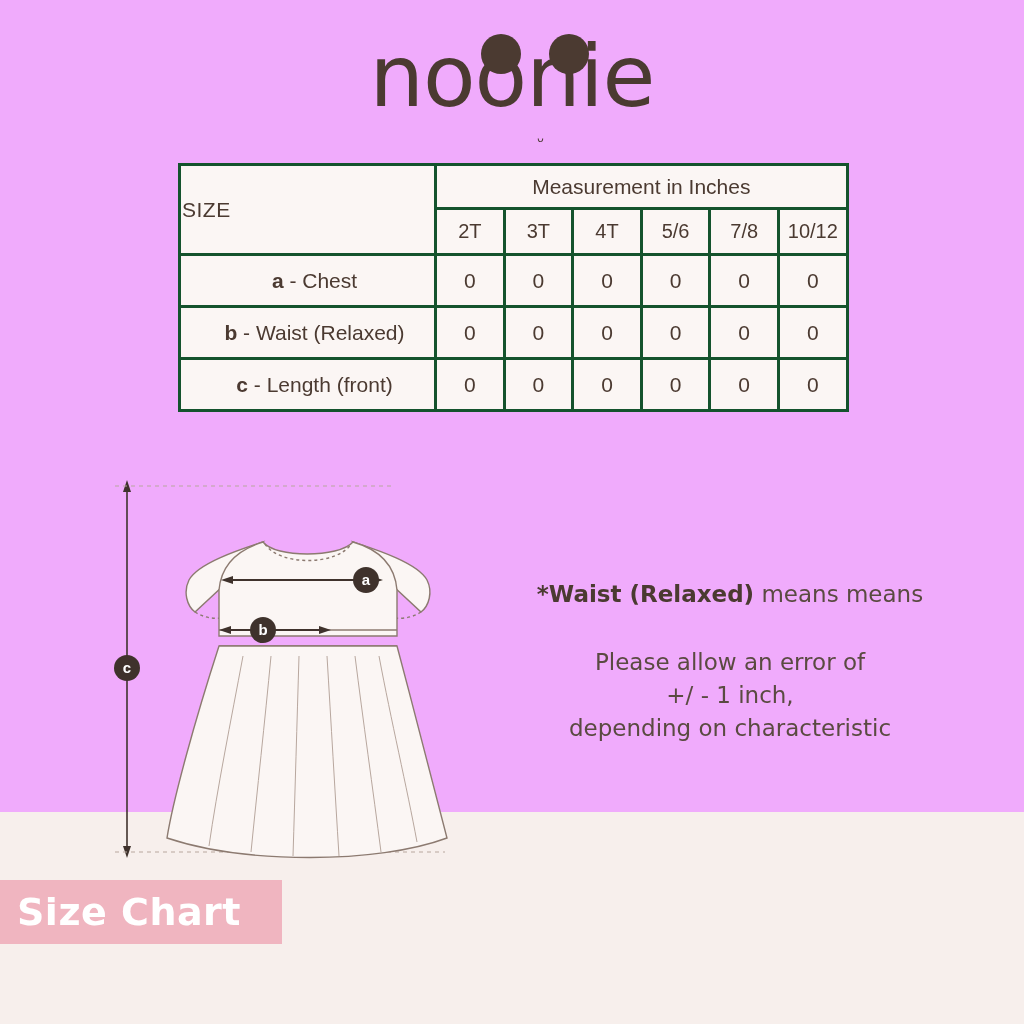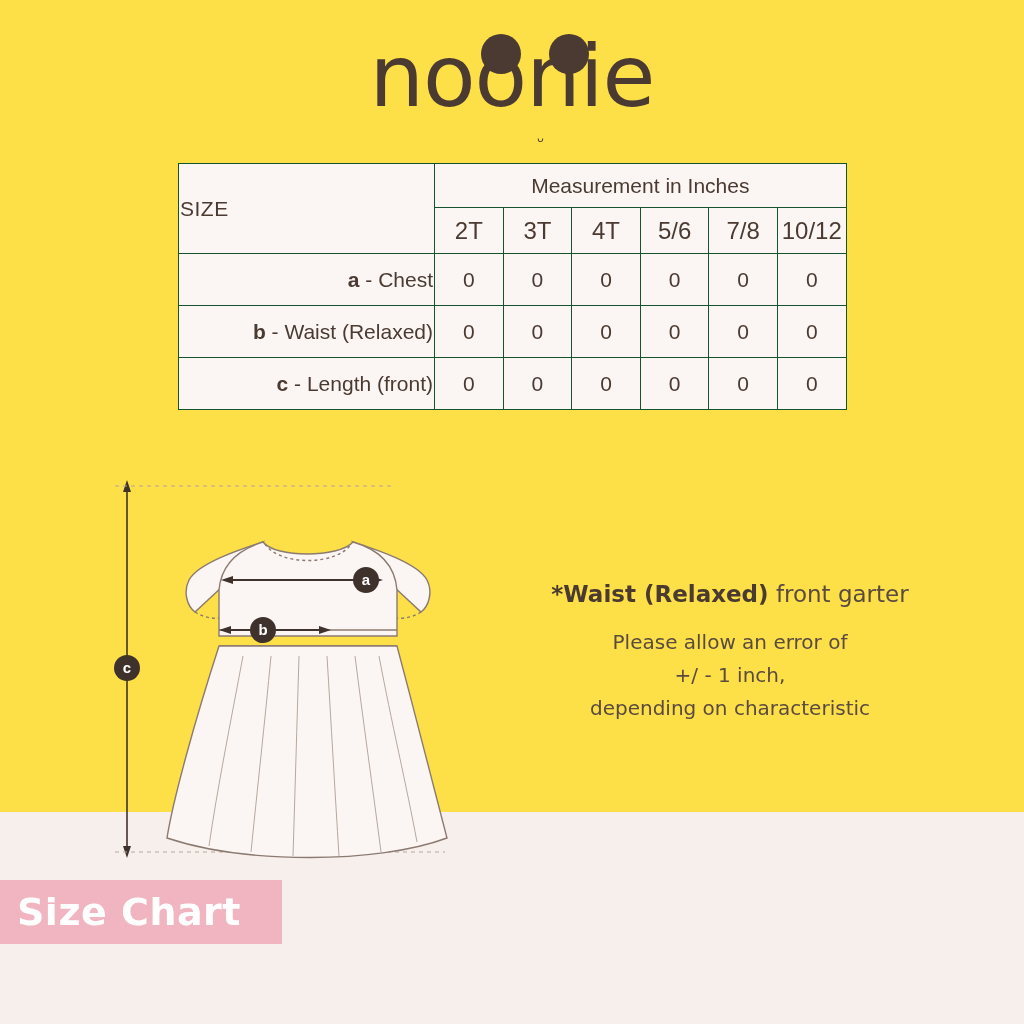--- a/index.html
+++ b/index.html
@@ -6,21 +6,21 @@
   html, body {
     margin: 0; padding: 0;
     width: 1024px; height: 1024px;
     background: #f7efec;
     font-family: "Liberation Sans", sans-serif;
     overflow: hidden;
   }
   .page {
     position: relative;
     width: 1024px; height: 812px;
-    background: #fde047;
+    background: #f0abfc;
   }
 
   
   .brand {
     position: absolute;
     top: 28px; left: 0; right: 0;
     text-align: center;
     height: 110px;
   }
   .brand-wrap {
@@ -62,21 +62,21 @@
     position: absolute;
     left: 178px; top: 163px;
     width: 668px;
   }
   table.size-table {
     border-collapse: collapse;
     width: 668px;
     table-layout: fixed;
   }
   table.size-table td, table.size-table th {
-    border: 1px solid #14532d;
+    border: 3px solid #14532d;
     font-weight: normal;
     color: #4b3a31;
     background: #fbf6f4;
   }
   .col-label { width: 256px; }
   .col-size  { width: 68.6px; }
 
   .hdr-measure {
     text-align: center;
     font-size: 21px;
@@ -87,27 +87,27 @@
   .hdr-size {
     text-align: left;
     padding-right: 18px;
     font-size: 21px;
     font-weight: bold;
     color: #4b3a31;
     letter-spacing: 0.5px;
   }
   .hdr-col {
     text-align: center;
-    font-size: 24px;
+    font-size: 20px;
     font-weight: bold;
     color: #4b3a31;
     height: 46px;
   }
   .row-label {
-    text-align: right;
+    text-align: center;
     padding-left: 15px;
     font-size: 21px;
     color: #4b3a31;
     height: 52px;
   }
   .row-label b { font-weight: bold; }
   .cell-val {
     text-align: center;
     font-size: 21px;
     font-weight: bold;
@@ -142,22 +142,22 @@
     text-align: center;
     color: #5a4a41;
     font-family: "DejaVu Sans", sans-serif;
   }
   .note-1 {
     font-size: 23px;
     line-height: 32px;
   }
   .note-1 b { font-weight: bold; color: #4b3a31; }
   .note-2 {
-    margin-top: 16px;
-    font-size: 20px;
+    margin-top: 36px;
+    font-size: 23px;
     line-height: 33px;
   }
 
   
   .ribbon {
     position: absolute;
     left: 0; top: 880px;
     width: 282px; height: 64px;
     background: #f0b5c0;
     display: flex;
@@ -302,21 +302,21 @@
       </g>
     </svg>
 
     <div class="badge" style="left:258px; top:97px;">a</div>
     <div class="badge" style="left:155px; top:147px;">b</div>
     <div class="badge" style="left:19px; top:185px;">c</div>
   </div>
 
   <div class="notes">
     <div class="note-1">
-      <b>*Waist (Relaxed)</b><span> front garter</span><br>
+      <b>*Waist (Relaxed)</b><span> means means</span><br>
     </div>
     <div class="note-2">
       <span>Please allow an error of</span><br>
       <span>+/ - 1 inch,</span><br>
       <span>depending on characteristic</span><br>
     </div>
   </div>
 
   <div class="ribbon">
     <span>Size Chart</span>

